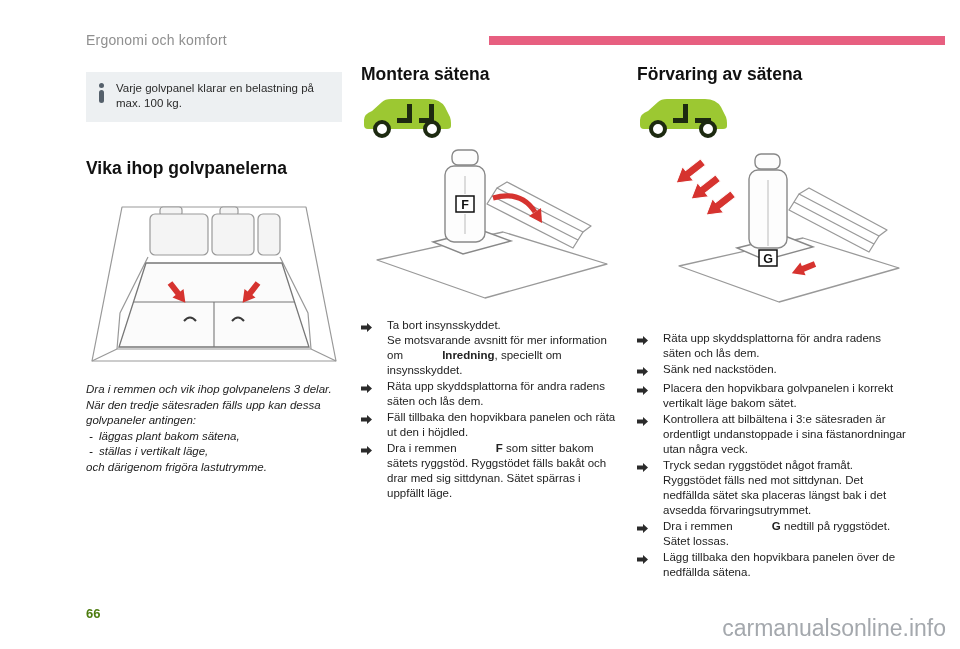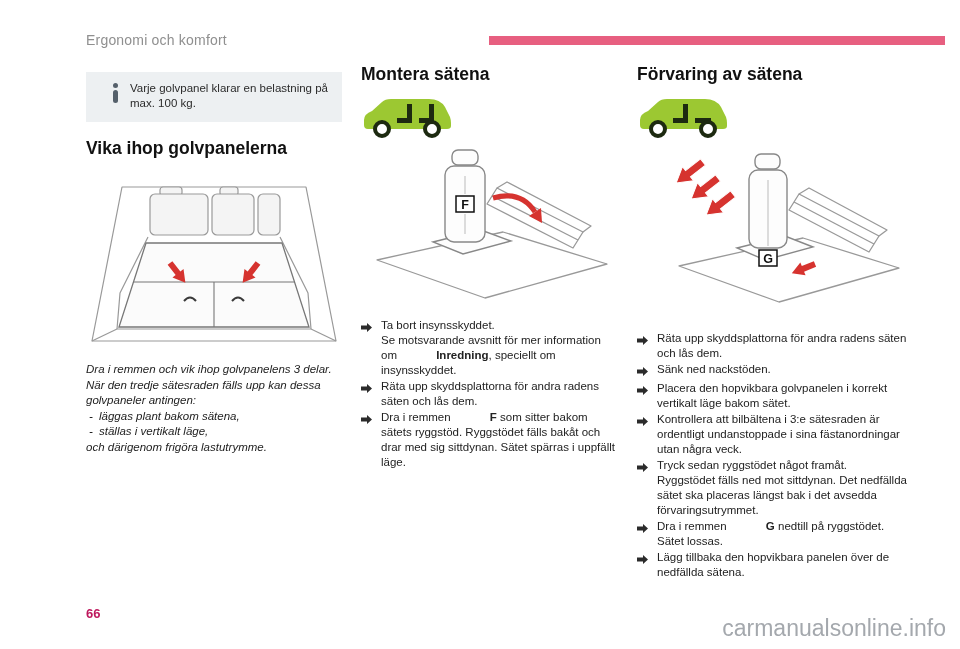--- a/index.html
+++ b/index.html
@@ -24,58 +24,58 @@
   }
 
   .col { position:absolute; top:64px; }
   .col1 { left:86px;  width:256px; }
   .col2 { left:361px; width:256px; }
   .col3 { left:637px; width:270px; }
 
   .info-box {
     display:flex; gap:10px;
     background:#edf0f2;
-    padding:9px 10px 11px 24px;
+    padding:9px 10px 11px 10px;
     margin-top:8px;
     align-items:flex-start;
   }
   .info-icon { display:flex; flex-direction:column; align-items:center; padding-top:2px; width:10px; flex:0 0 10px; }
   .info-icon .i-dot { width:5px; height:5px; border-radius:50%; background:#55606b; }
   .info-icon .i-bar { width:5px; height:13px; border-radius:2.5px; background:#55606b; margin-top:2px; }
   .info-text { font-size:11.5px; line-height:15px; color:#2b2b2b; }
 
   .section-heading {
     font-size:17.5px; font-weight:bold; color:#111;
     line-height:21px;
   }
-  .col1 .section-heading { margin-top:16px; }
+  .col1 .section-heading { margin-top:36px; }
   .col2 .section-heading, .col3 .section-heading { }
 
   .illus { display:block; }
   .trunk { margin-top:20px; }
   .car-picto { margin-top:10px; }
   .seat-illus { margin-top:5px; }
 
   .body-text { margin-top:13px; font-size:11.5px; line-height:15.5px; color:#222;font-style:italic; }
   .body-text p { margin:0; }
   .dash-row { display:flex; }
   .dash-marker { flex:0 0 13px; padding-left:3px; }
 
   .steps { list-style:none; margin-top:10px; }
   .steps li {
-    display:flex; gap:8px;
+    display:flex; gap:14px;
     font-size:11.5px; line-height:15px; color:#222;
     margin-bottom:1px;
   }
   .step-arrow { flex:0 0 12px; padding-top:3px; }
   .step-text b { font-weight:bold;margin-left:36px; }
 
   .page-number {
     position:absolute; left:86px; top:606px;
-    font-size:13px; font-weight:bold; color:#be185d;
+    font-size:13px; font-weight:bold; color:#4d7c0f;
   }
   .watermark {
     position:absolute; right:14px; bottom:7px;
     font-size:23px; color:#a4a8ad;
   }
 </style>
 </head>
 <body>
 
 <div class="page">
@@ -187,20 +187,26 @@
       <li>
         <span class="step-arrow"><svg width="12" height="9" viewBox="0 0 12 9">
               <polygon points="0,2.5 6,2.5 6,0 11,4.5 6,9 6,6.5 0,6.5" fill="#2b2b2b"></polygon>
             </svg></span>
         <span class="step-text">Räta upp skyddsplattorna för andra radens säten och lås dem.</span>
       </li>
       <li>
         <span class="step-arrow"><svg width="12" height="9" viewBox="0 0 12 9">
               <polygon points="0,2.5 6,2.5 6,0 11,4.5 6,9 6,6.5 0,6.5" fill="#2b2b2b"></polygon>
             </svg></span>
+        <span class="step-text">Fäll tillbaka den hopvikbara panelen och räta ut den i höjdled.</span>
+      </li>
+      <li>
+        <span class="step-arrow"><svg width="12" height="9" viewBox="0 0 12 9">
+              <polygon points="0,2.5 6,2.5 6,0 11,4.5 6,9 6,6.5 0,6.5" fill="#2b2b2b"></polygon>
+            </svg></span>
         <span class="step-text">Dra i remmen <b>F</b> som sitter bakom sätets ryggstöd. Ryggstödet fälls bakåt och drar med sig sittdynan. Sätet spärras i uppfällt läge.</span>
       </li>
     </ul>
   </div>
 
   <div class="col col3">
     <h2 class="section-heading">Förvaring av sätena</h2>
 
     <svg class="illus car-picto" viewBox="0 0 92 46" width="92" height="46">
       <path d="M3 30 L3 25 Q3 19 11 16 L21 7 Q24 4 30 4 L68 4 Q79 4 84 12 L89 22 Q90 25 90 28 L90 31 Q90 34 86 34 L7 34 Q3 34 3 30 Z" fill="var(--pictogram-green)"></path>

